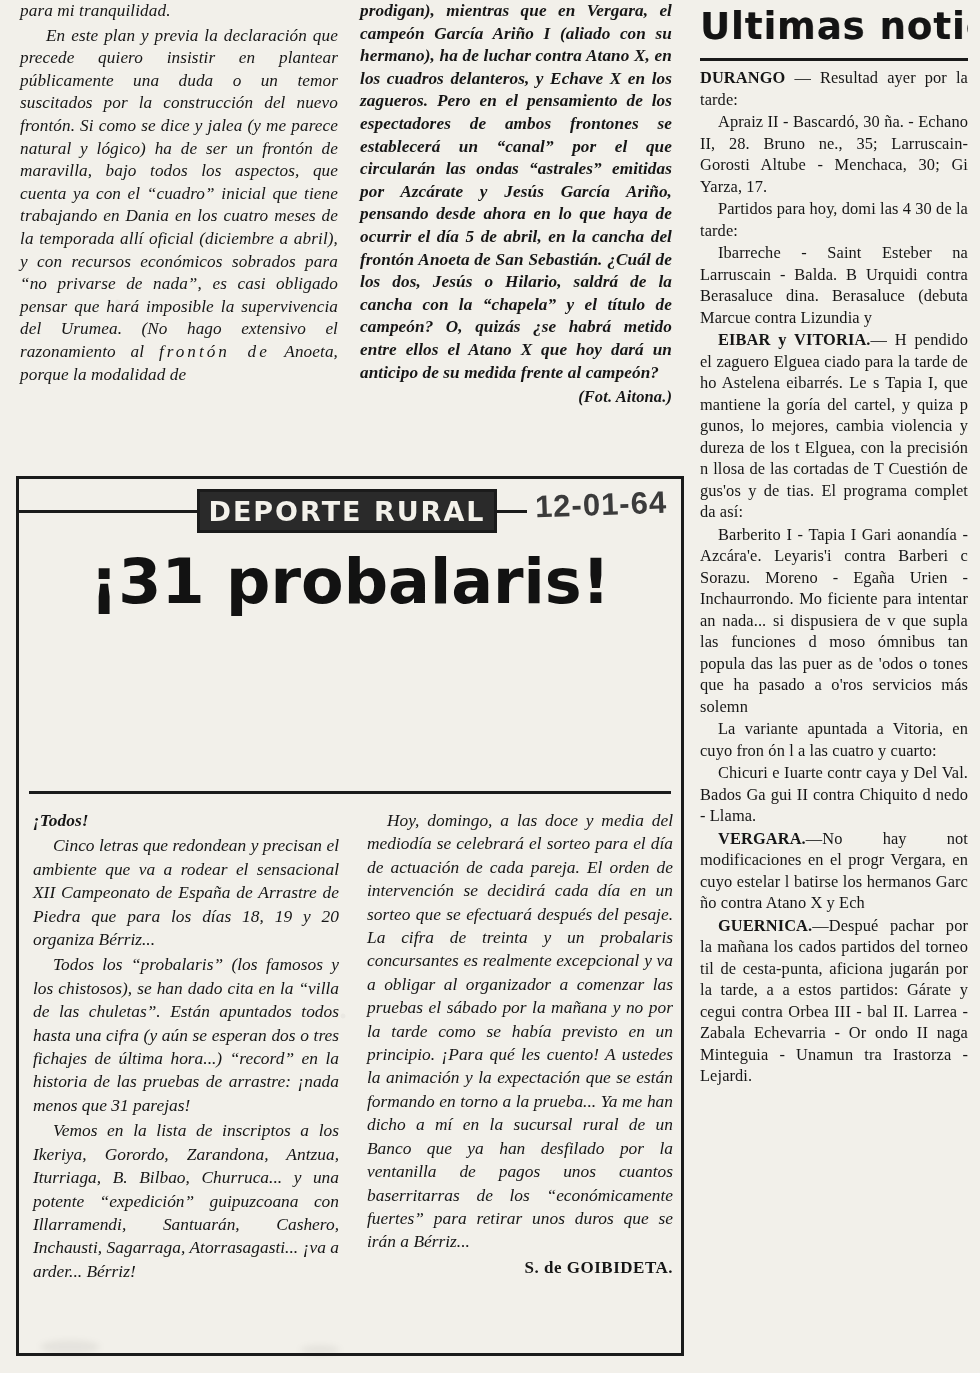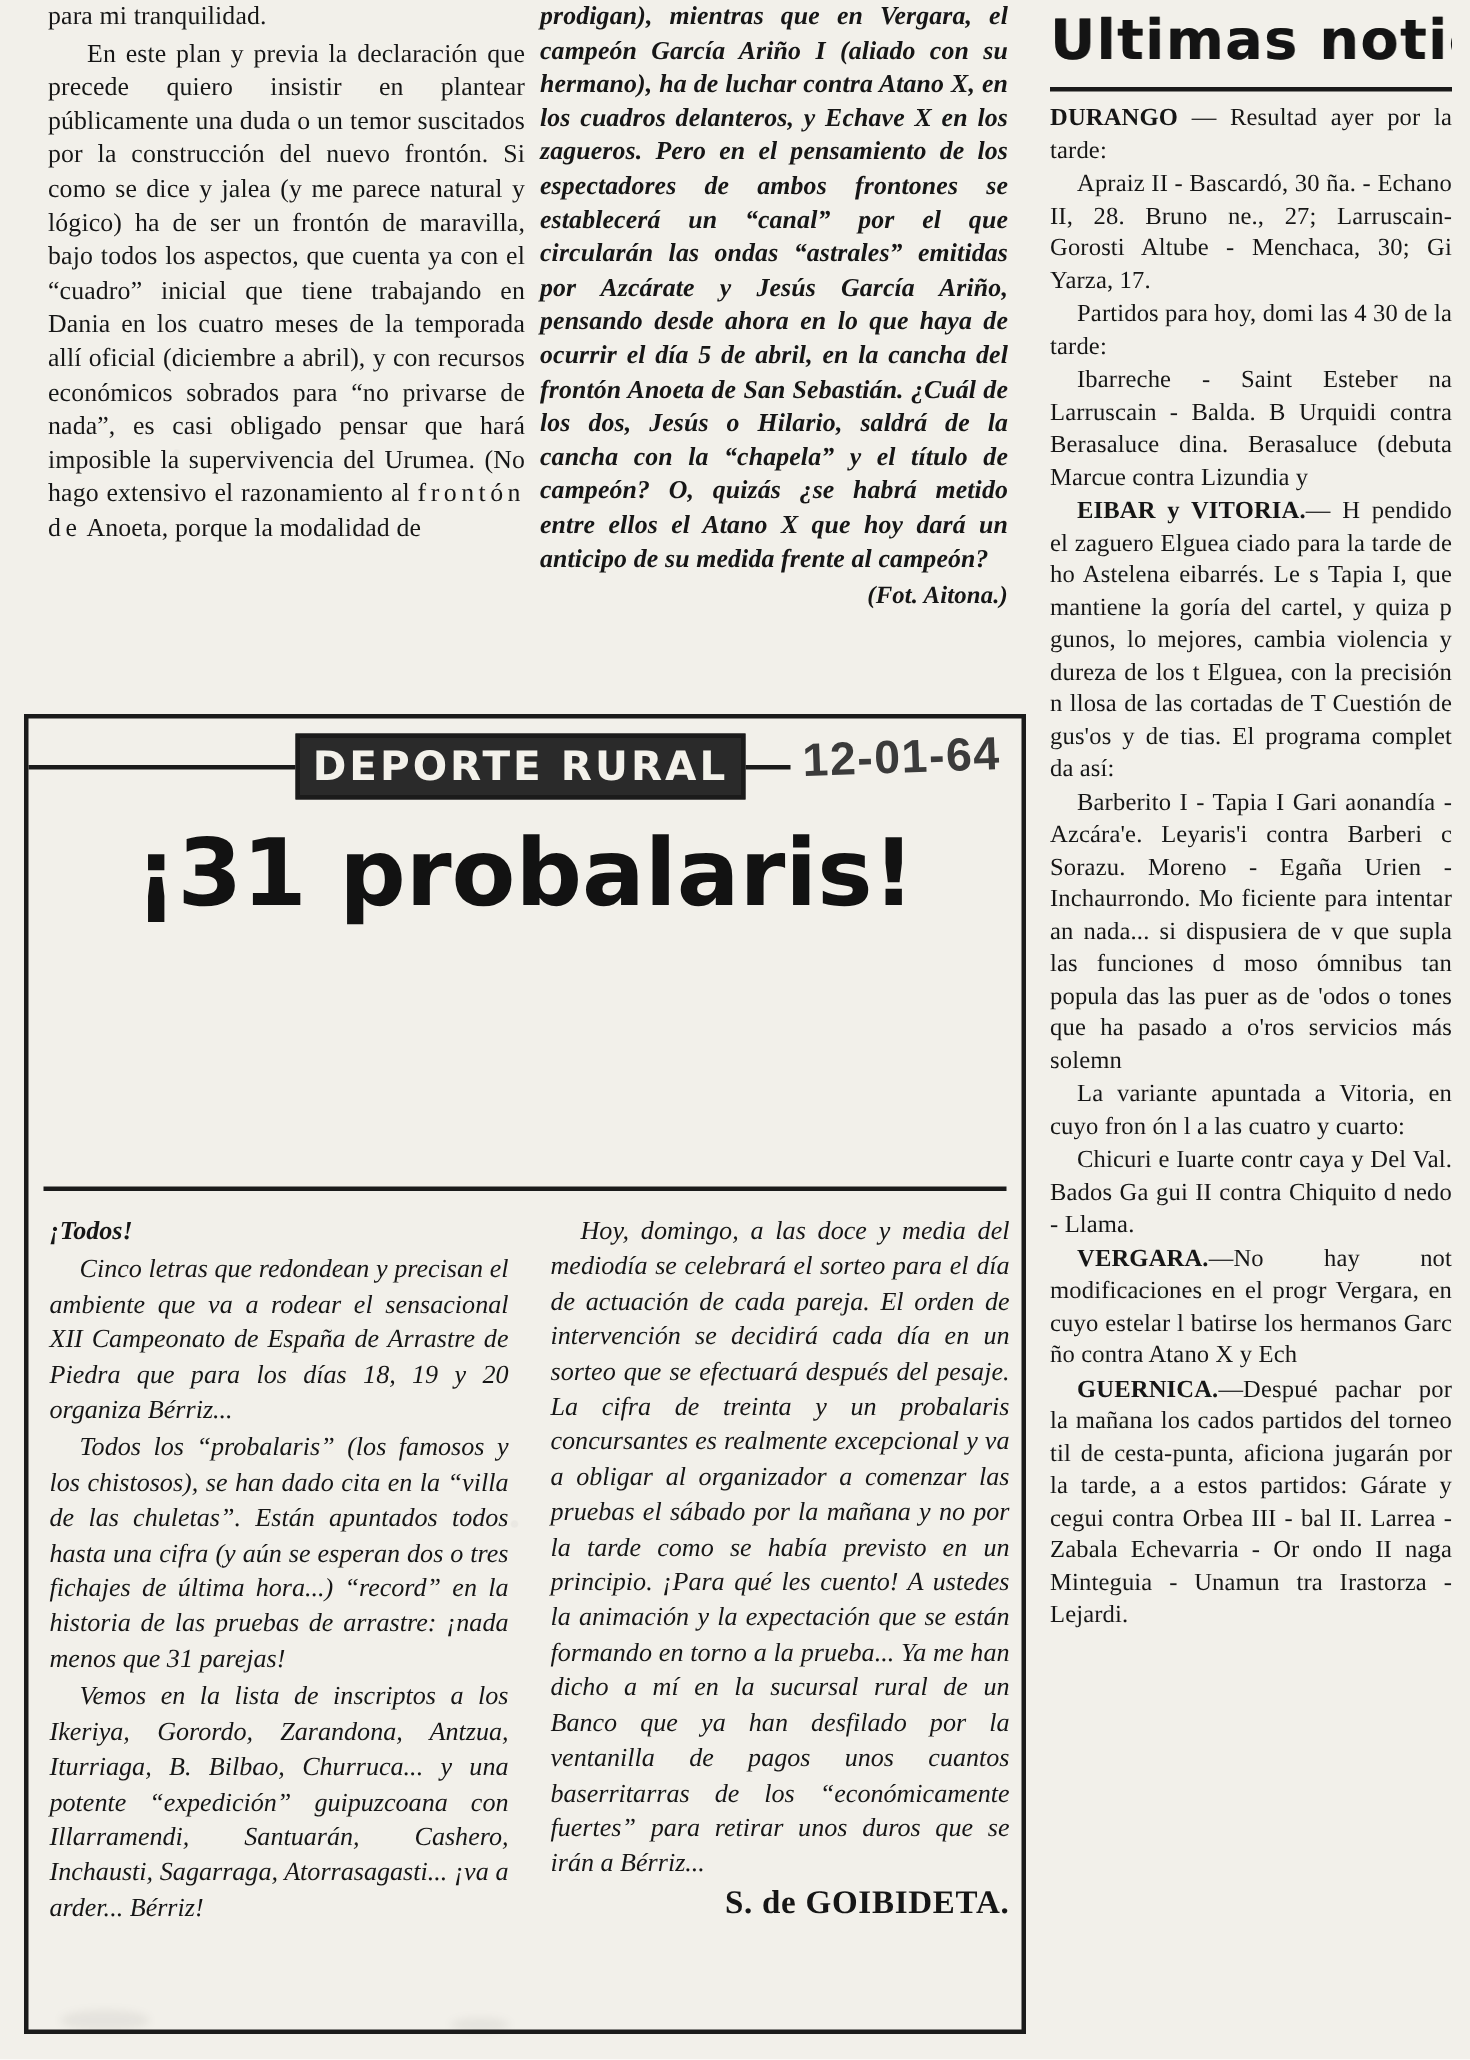--- a/index.html
+++ b/index.html
@@ -37,21 +37,21 @@
     font-size: 17.2px;
     line-height: 22.6px;
     letter-spacing: 0.1px;
   }
   .top-col .para { text-indent: 26px; }
   .top-col .para.noind { text-indent: 0; }
 
   .ital { font-style: italic; }
 
   
-  #top-left { left: 32px; top: 0px; width: 318px; }
+  #top-left { left: 20px; top: 0px; width: 318px; font-style: italic; }
   #top-mid  { left: 360px; top: 0px; width: 312px; font-weight: bold; }
 
   .spaced-word { letter-spacing: 3px; }
 
   .fot {
     text-align: right;
     font-style: italic;
     font-size: 16.5px;
     margin-top: 2px;
   }
@@ -200,21 +200,21 @@
     text-align: justify;
   }
   .rural-body p { margin: 0 0 2px 0; text-indent: 20px; }
   .rural-body p.noind { text-indent: 0; font-family: Liberation Serif, serif; }
   .rural-body .bold { font-weight: bold; font-style: italic; }
   .byline {
     text-align: right;
     font-weight: bold;
     font-style: normal;
     font-family: "Liberation Serif", serif;
-    font-size: 22px;
+    font-size: 17px;
     letter-spacing: 0.5px;
     margin-top: 10px;
   }
 
   
   .smudge {
     position: absolute;
     background: rgba(0,0,0,0.05);
     border-radius: 50%;
     filter: blur(3px);
@@ -237,21 +237,21 @@
   <div class="col top-col ital" id="top-mid">
     <p class="para noind">prodigan), mientras que en Vergara, el campeón García Ariño I (aliado con su hermano), ha de luchar contra Atano X, en los cuadros delanteros, y Echave X en los zagueros. Pero en el pensamiento de los espectadores de ambos frontones se establecerá un “canal” por el que circularán las ondas “astrales” emitidas por Azcárate y Jesús García Ariño, pensando desde ahora en lo que haya de ocurrir el día 5 de abril, en la cancha del frontón Anoeta de San Sebastián. ¿Cuál de los dos, Jesús o Hilario, saldrá de la cancha con la “chapela” y el título de campeón? O, quizás ¿se habrá metido entre ellos el Atano X que hoy dará un anticipo de su medida frente al campeón?</p>
     <p class="fot">(Fot. Aitona.)</p>
   </div>
 
   <div class="col" id="right-col">
     <div class="masthead">Ultimas notic</div>
     <div class="rule-under-mast"></div>
     <div class="news">
       <p class="noind"><span class="city">DURANGO</span><span> — Resultad ayer por la tarde:</span></p>
-      <p>Apraiz II - Bascardó, 30 ña. - Echano II, 28. Bruno ne., 27; Larruscain-Gorosti Altube - Menchaca, 30; Gi Yarza, 17.</p>
+      <p>Apraiz II - Bascardó, 30 ña. - Echano II, 28. Bruno ne., 35; Larruscain-Gorosti Altube - Menchaca, 30; Gi Yarza, 17.</p>
       <p>Partidos para hoy, domi las 4 30 de la tarde:</p>
       <p>Ibarreche - Saint Esteber na Larruscain - Balda. B Urquidi contra Berasaluce dina. Berasaluce (debuta Marcue contra Lizundia y</p>
       <p><span class="city">EIBAR y VITORIA.</span><span>— H pendido el zaguero Elguea ciado para la tarde de ho Astelena eibarrés. Le s Tapia I, que mantiene la goría del cartel, y quiza p gunos, lo mejores, cambia violencia y dureza de los t Elguea, con la precisión n llosa de las cortadas de T Cuestión de gus'os y de tias. El programa complet da así:</span></p>
       <p>Barberito I - Tapia I Gari aonandía - Azcára'e. Leyaris'i contra Barberi c Sorazu. Moreno - Egaña Urien - Inchaurrondo. Mo ficiente para intentar an nada... si dispusiera de v que supla las funciones d moso ómnibus tan popula das las puer as de 'odos o tones que ha pasado a o'ros servicios más solemn</p>
       <p>La variante apuntada a Vitoria, en cuyo fron ón l a las cuatro y cuarto:</p>
       <p>Chicuri e Iuarte contr caya y Del Val. Bados Ga gui II contra Chiquito d nedo - Llama.</p>
       <p><span class="city">VERGARA.</span><span>—No hay not modificaciones en el progr Vergara, en cuyo estelar l batirse los hermanos Garc ño contra Atano X y Ech</span></p>
       <p><span class="city">GUERNICA.</span><span>—Despué pachar por la mañana los cados partidos del torneo til de cesta-punta, aficiona jugarán por la tarde, a a estos partidos: Gárate y cegui contra Orbea III - bal II. Larrea - Zabala Echevarria - Or ondo II naga Minteguia - Unamun tra Irastorza - Lejardi.</span></p>
     </div>
   </div>

